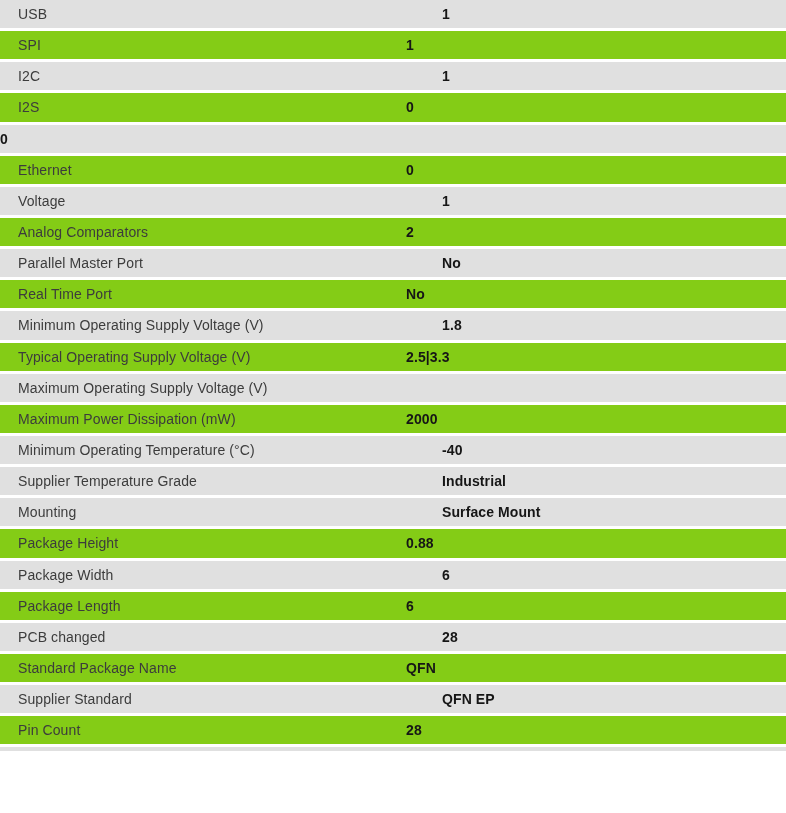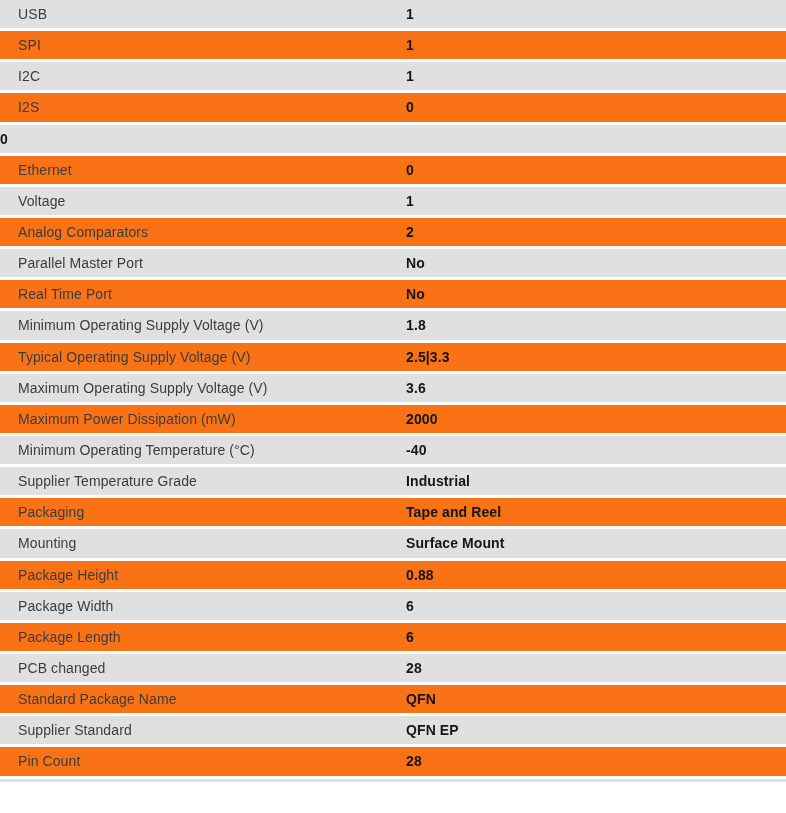--- a/index.html
+++ b/index.html
@@ -17,24 +17,25 @@
   }
   .spec-table{
     width:786px;
   }
   .row{
     box-sizing:border-box;
     height:31.15px;
     border-bottom:3px solid #ffffff;
     display:flex;
     align-items:center;
-    background:#f97316;
+    background:#84cc16;
   }
   .row.alt{
     background:var(--row-alt);
+    gap:36px;
   }
   .cell{
     white-space:nowrap;
     overflow:hidden;
   }
   .cell.label{
     padding-left:18px;
     width:388px;
     flex:0 0 388px;
     font-size:14px;
@@ -100,37 +101,32 @@
     <div class="row alt">
       <div class="cell label">Minimum Operating Supply Voltage (V)</div>
       <div class="cell value">1.8</div>
     </div>
     <div class="row">
       <div class="cell label">Typical Operating Supply Voltage (V)</div>
       <div class="cell value">2.5|3.3</div>
     </div>
     <div class="row alt">
       <div class="cell label">Maximum Operating Supply Voltage (V)</div>
-      <div class="cell value">3.6</div>
     </div>
     <div class="row">
       <div class="cell label">Maximum Power Dissipation (mW)</div>
       <div class="cell value">2000</div>
     </div>
     <div class="row alt">
       <div class="cell label">Minimum Operating Temperature (°C)</div>
       <div class="cell value">-40</div>
     </div>
     <div class="row alt">
       <div class="cell label">Supplier Temperature Grade</div>
       <div class="cell value">Industrial</div>
-    </div>
-    <div class="row">
-      <div class="cell label">Packaging</div>
-      <div class="cell value">Tape and Reel</div>
     </div>
     <div class="row alt">
       <div class="cell label">Mounting</div>
       <div class="cell value">Surface Mount</div>
     </div>
     <div class="row">
       <div class="cell label">Package Height</div>
       <div class="cell value">0.88</div>
     </div>
     <div class="row alt">

